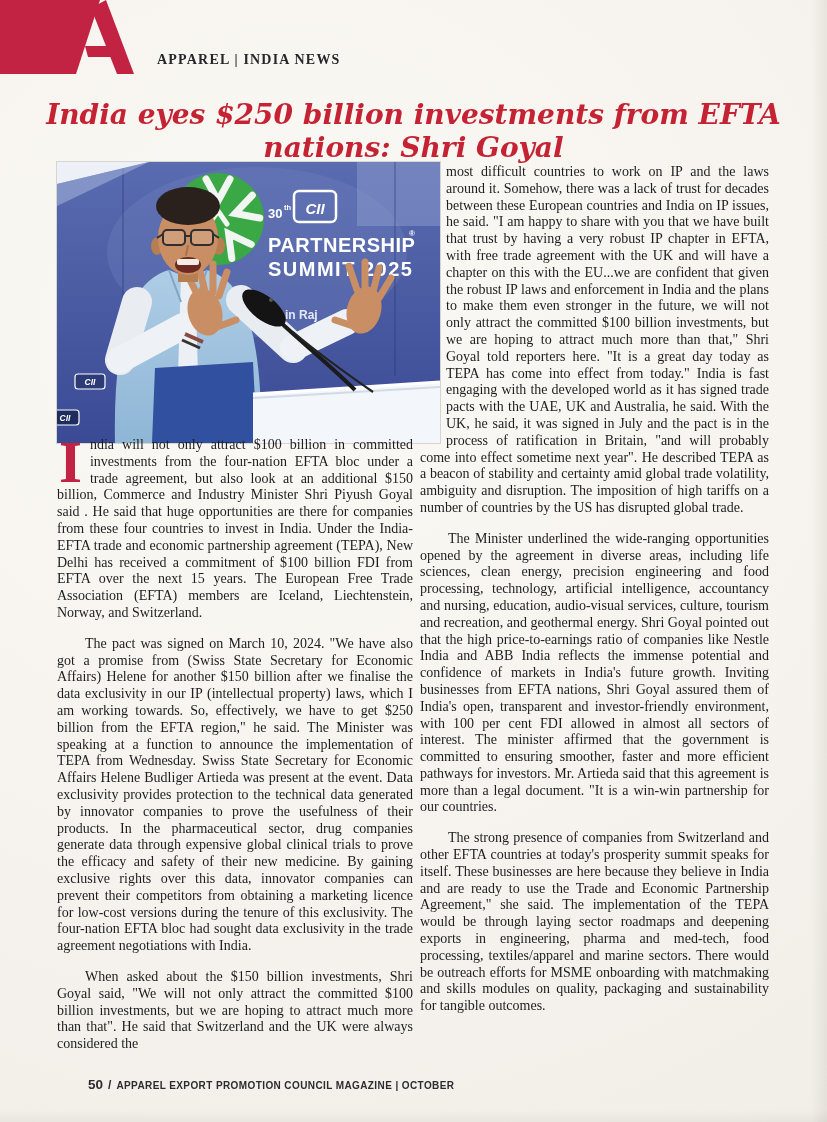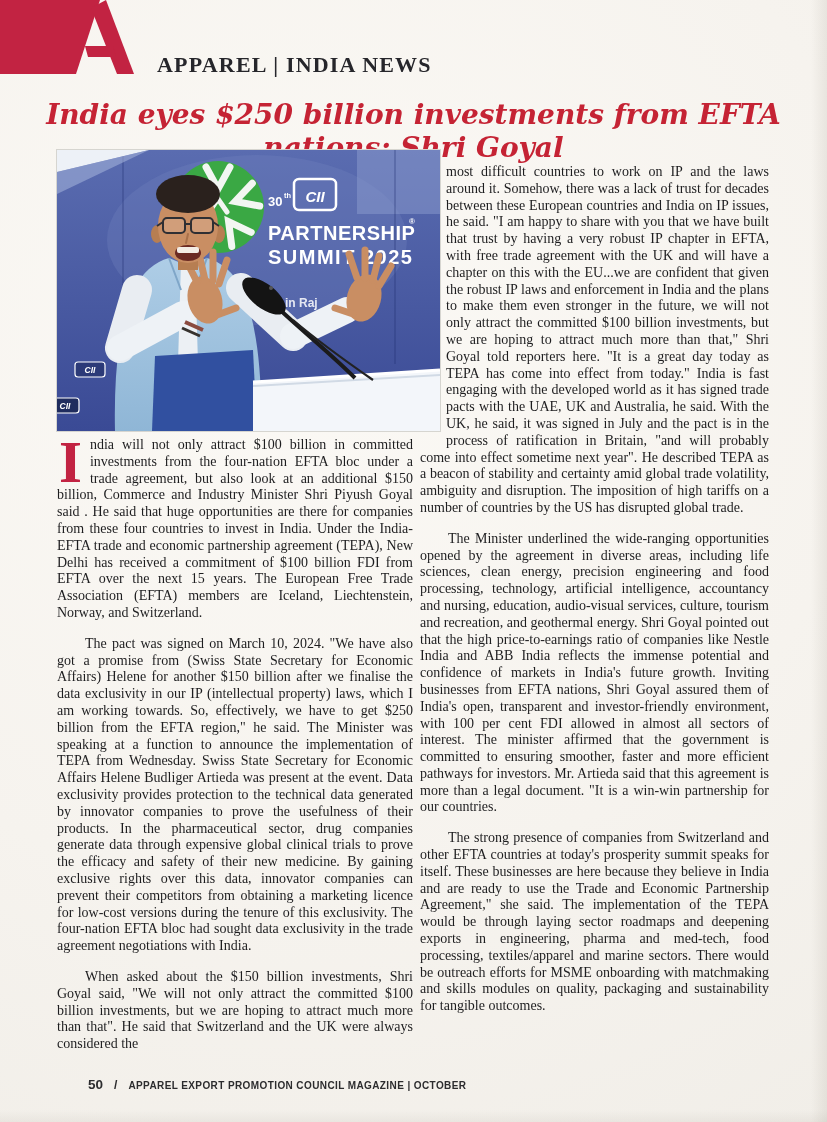--- a/index.html
+++ b/index.html
@@ -9,44 +9,44 @@
     background:
       linear-gradient(to left, rgba(110,100,85,.10), rgba(110,100,85,0) 16px),
       linear-gradient(to top, rgba(110,100,85,.07), rgba(110,100,85,0) 12px),
       radial-gradient(130% 90% at 35% 30%, #fbf9f5 0%, #f6f3ee 55%, #f0ede7 100%);
   }
   .visually-hidden{position:absolute;width:1px;height:1px;overflow:hidden;clip:rect(0 0 0 0);white-space:nowrap;}
 
   .brand{position:absolute;left:0;top:0;width:150px;height:80px;}
   .section-heading{
     position:absolute;left:157px;top:52px;
-    font-weight:bold;font-size:22px;letter-spacing:1.2px;color:#26262b;
+    font-weight:bold;font-size:14px;letter-spacing:1.2px;color:#26262b;
   }
   .headline{
     position:absolute;left:30px;right:30px;top:98px;text-align:center;
     font-family:"DejaVu Serif",serif;font-style:italic;font-weight:bold;
     font-size:28px;color:#c52334;
   }
 
-  .photo{position:absolute;left:57px;top:150px;width:381px;height:281px;}
+  .photo{position:absolute;left:57px;top:162px;width:381px;height:281px;}
   .photo svg{display:block;outline:1px solid #d6d5d0;}
 
   .col{position:absolute;text-align:justify;font-size:14px;line-height:16.8px;color:#1d1d1f;}
   .col-left{left:57px;top:437px;width:356px;}
   .col-right{left:420px;top:164px;width:349px;}
   .wrap-spacer{float:left;width:26px;height:278px;}
   .col p{margin:0 0 14px 0;}
   .col p.indent{text-indent:28px;font-family:Liberation Serif, serif;}
   .dropcap{
     float:left;font-size:59px;line-height:47px;padding:2px 8px 0 2px;
     color:#c22342;font-weight:bold;
   }
 
   .footer{
-    position:absolute;left:88px;top:1077px;display:flex;align-items:baseline;gap:11px;
+    position:absolute;left:88px;top:1077px;display:flex;align-items:baseline;gap:5px;
     color:#2c2c2e;font-family:"Liberation Sans",sans-serif;font-weight:bold;
   }
   .footer .num{font-size:13.5px;}
   .footer .sep{font-size:12px;}
   .footer .mag{font-size:10px;letter-spacing:.4px;}
 </style>
 </head>
 <body>
 
 <div class="page">

